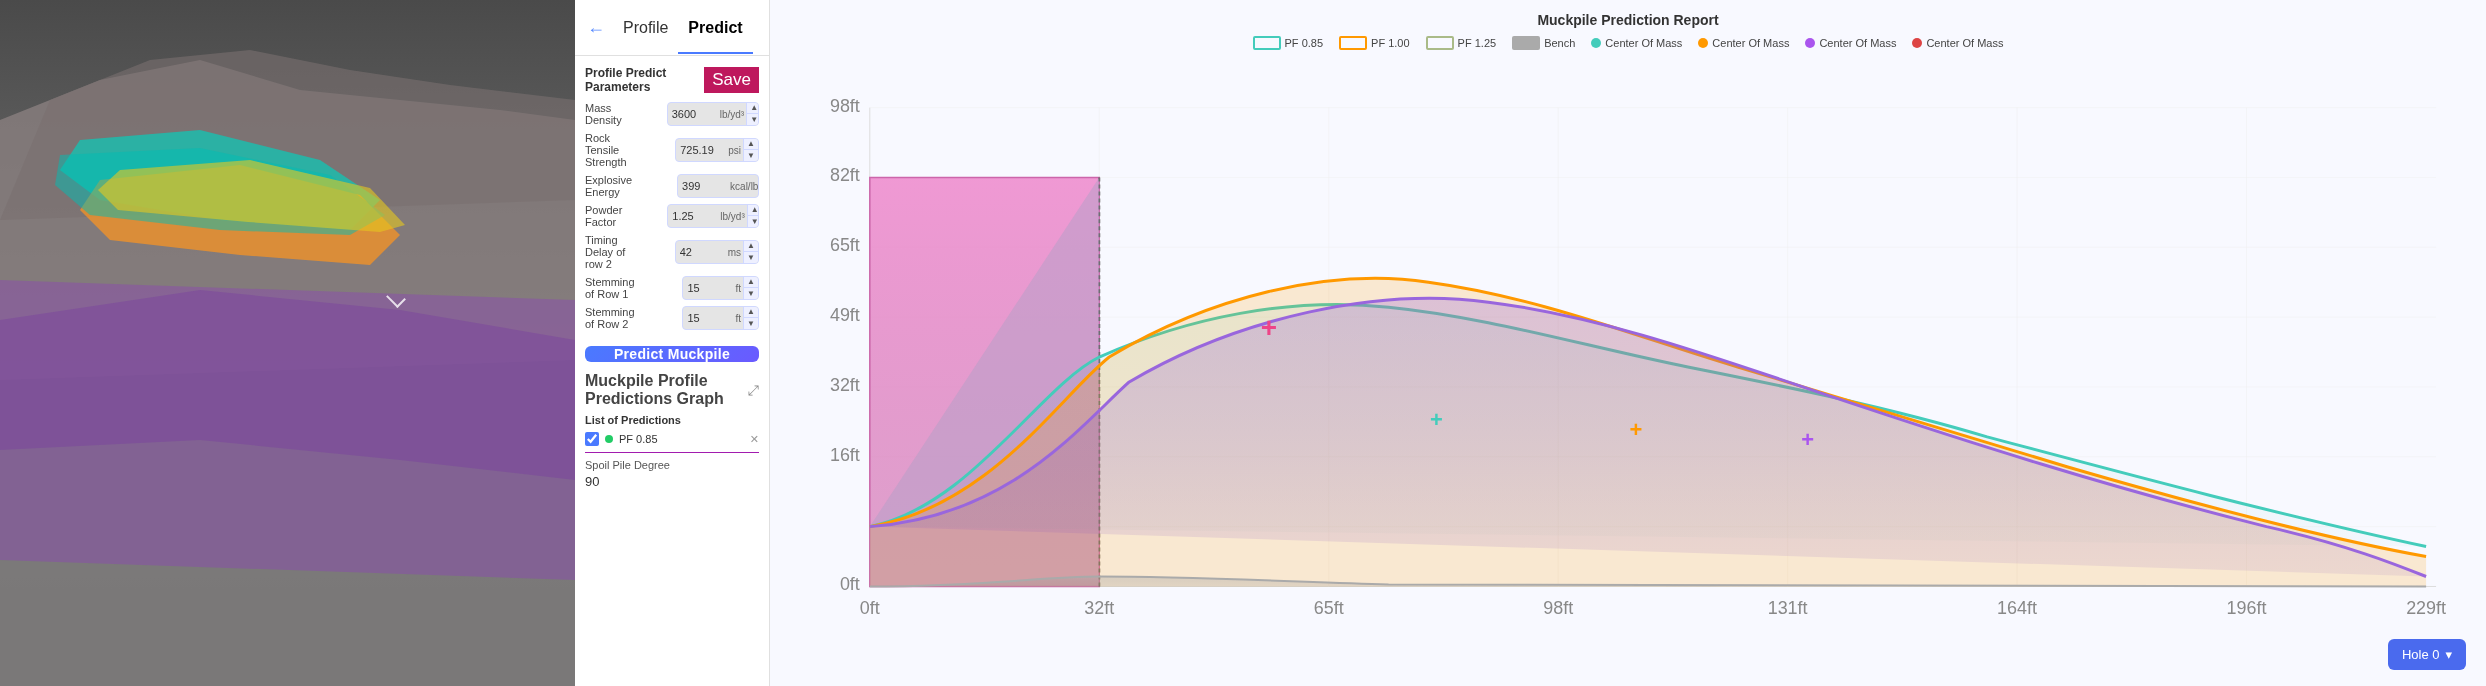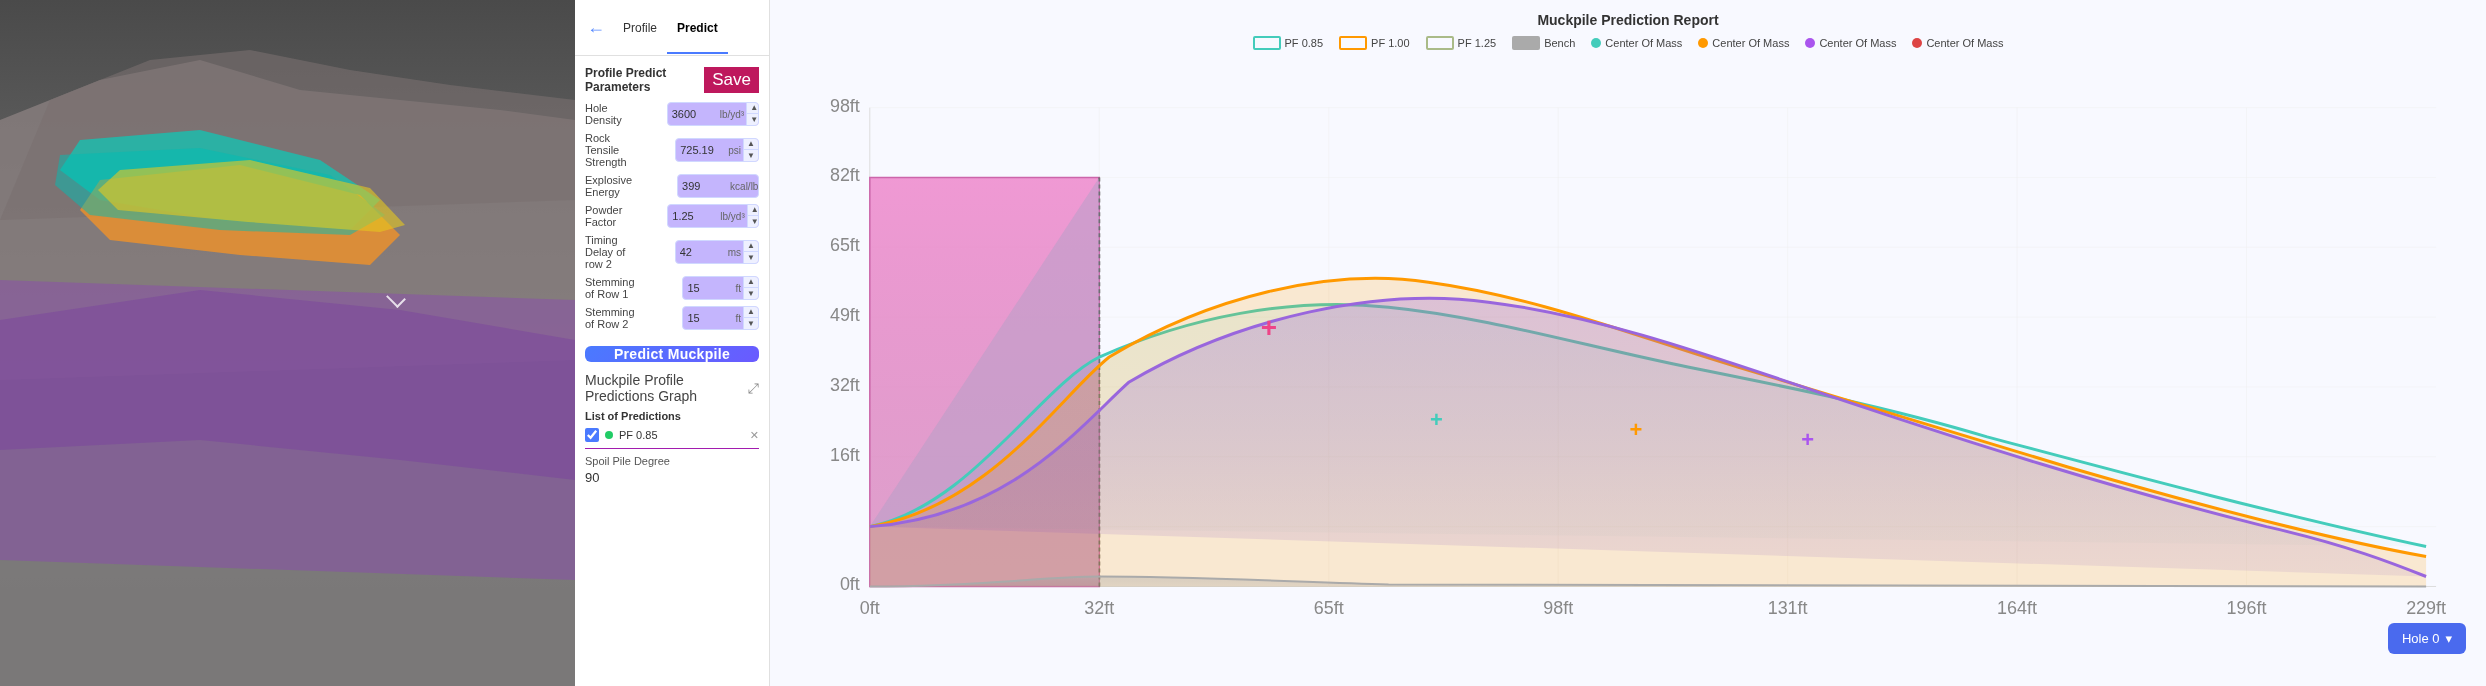--- a/index.html
+++ b/index.html
@@ -70,21 +70,21 @@
       margin-right: 4px;
       background: none;
       border: none;
       padding: 4px;
     }
     .tab-item {
       padding: 0 10px;
       height: 52px;
       display: flex;
       align-items: center;
-      font-size: 12px;
+      font-size: 16px;
       cursor: pointer;
       color: #333;
       position: relative;
     }
     .tab-item.active {
       color: #000000;
       font-weight: 700;
     }
     .tab-item.active::after {
       content: '';
@@ -132,21 +132,21 @@
     }
     .form-label {
       font-size: 11px;
       color: #444;
       flex: 1;
       padding-right: 4px;
     }
     .form-input-wrap {
       display: flex;
       align-items: center;
-      background: #c4b5fd;
+      background: #e5e5e5;
       border: 1px solid #d0d8ff;
       border-radius: 4px;
       overflow: hidden;
       height: 24px;
       margin-left: 41px;
     }
     .form-input {
       border: none;
       background: transparent;
       font-size: 11px;
@@ -196,23 +196,23 @@
       letter-spacing: 0.3px;
     }
 
     .graph-header {
       display: flex;
       align-items: center;
       justify-content: space-between;
       margin-bottom: 6px;
     }
     .graph-title {
-      font-size: 14px;
+      font-size: 16px;
       color: #444;
-      font-weight: 400;
+      font-weight: 700;
     }
     .graph-icon {
       font-size: 14px;
       color: #888;
       cursor: pointer;
     }
 
     .list-title {
       font-size: 11px;
       font-weight: 600;
@@ -314,21 +314,21 @@
 
     .chart-area {
       flex: 1;
       position: relative;
       margin: 0 20px 10px 20px;
     }
 
     
     .hole-selector {
       position: absolute;
-      bottom: 32px;
+      bottom: 16px;
       right: 20px;
       background: #4a6aee;
       color: white;
       border: none;
       border-radius: 6px;
       padding: 8px 14px;
       font-size: 13px;
       cursor: pointer;
       display: flex;
       align-items: center;
@@ -395,21 +395,21 @@
 
   <div class="panel-content">
     <div class="section-header">
       <span class="section-title">Profile Predict Parameters</span>
       <button class="save-btn">Save</button>
     </div>
 
     
     <div id="form-rows">
         <div class="form-row">
-    <label class="form-label">Hole Density</label>
+    <label class="form-label">Mass Density</label>
     <div class="form-input-wrap">
       <input class="form-input" value="3600" readonly="" style="">
       <span class="form-unit">lb/yd³</span>
       <div class="form-spinners">
         <button class="spinner-btn">▲</button>
         <button class="spinner-btn">▼</button>
       </div>
     </div>
   </div>
         <div class="form-row">

